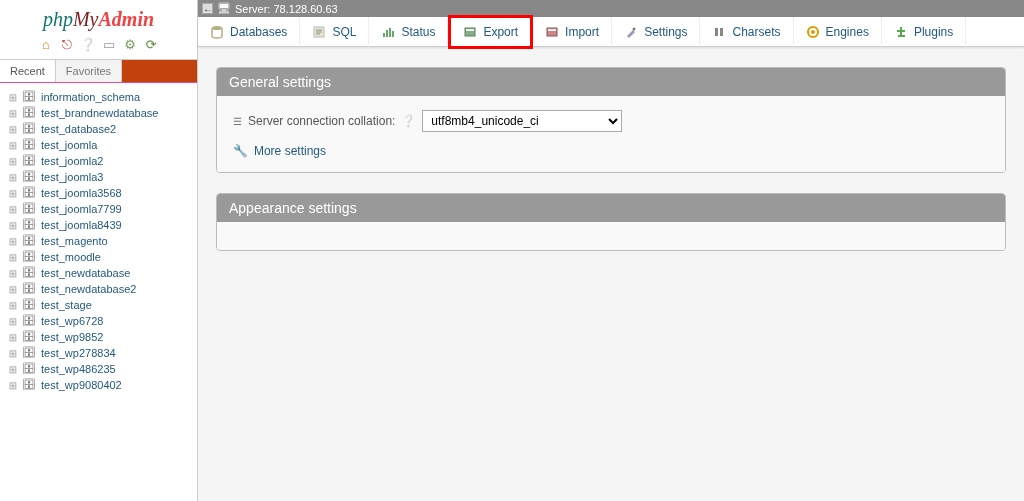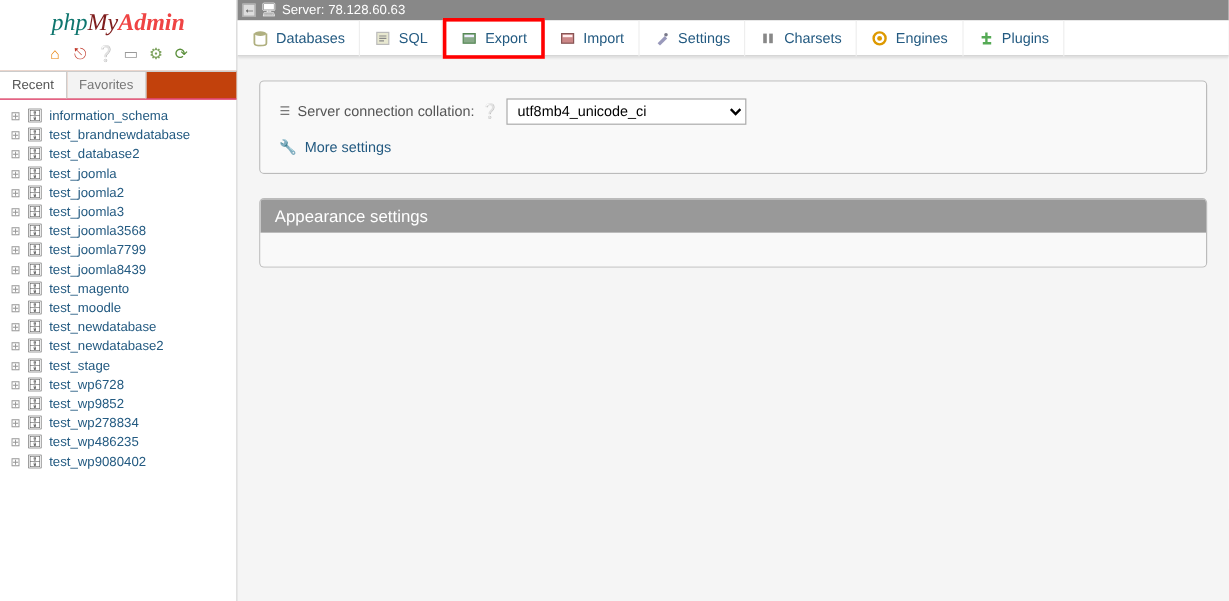--- a/index.html
+++ b/index.html
@@ -181,20 +181,31 @@
         </div>
         <div class="tab">
           <span class="ticon">
             <svg width="14" height="14" viewBox="0 0 14 14">
               <rect x="2" y="2" width="10" height="10" fill="#e8e8d0" stroke="#bbb"></rect>
               <path d="M4 5h6M4 7h6M4 9h4" stroke="#888" stroke-width="1"></path>
             </svg>
           </span>
           <span>SQL</span>
         </div>
+        <div class="tab">
+          <span class="ticon">
+            <svg width="14" height="14" viewBox="0 0 14 14">
+              <rect x="2" y="8" width="2" height="4" fill="#6a6"></rect>
+              <rect x="5" y="5" width="2" height="7" fill="#6a6"></rect>
+              <rect x="8" y="3" width="2" height="9" fill="#6a6"></rect>
+              <rect x="11" y="6" width="2" height="6" fill="#6a6"></rect>
+            </svg>
+          </span>
+          <span>Status</span>
+        </div>
         <div class="tab highlighted">
           <span class="ticon">
             <svg width="14" height="14" viewBox="0 0 14 14">
               <rect x="2" y="3" width="10" height="8" fill="#8a8" stroke="#585"></rect>
               <rect x="3" y="4" width="8" height="2" fill="#eef"></rect>
             </svg>
           </span>
           <span>Export</span>
         </div>
         <div class="tab">
@@ -238,20 +249,21 @@
             <svg width="14" height="14" viewBox="0 0 14 14">
               <path d="M6 2h2v3h3v2h-3v3h3v2H4v-2h2V7H3V5h3z" fill="#5a5"></path>
             </svg>
           </span>
           <span>Plugins</span>
         </div>
       </nav>
 
     <div class="content">
       <section class="panel">
+        <div class="panel-header">General settings</div>
         <div class="panel-body">
           <div class="form-row">
             <span class="listicon">☰</span>
             <span>Server connection collation:</span>
             <span class="help">❔</span>
             <select>
               <option>utf8mb4_unicode_ci</option>
             </select>
           </div>
           <div class="more-link">

